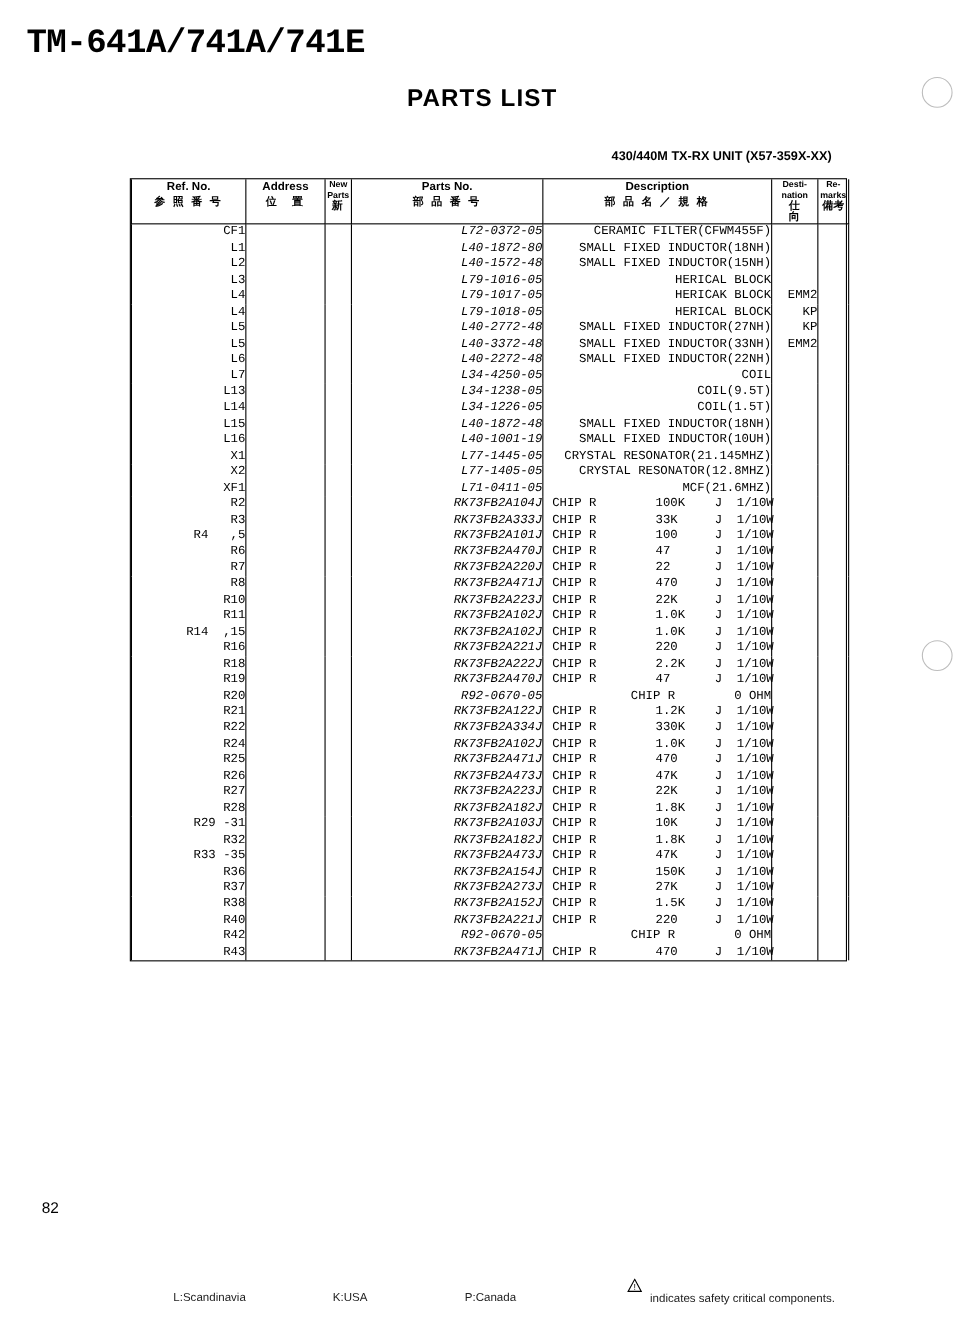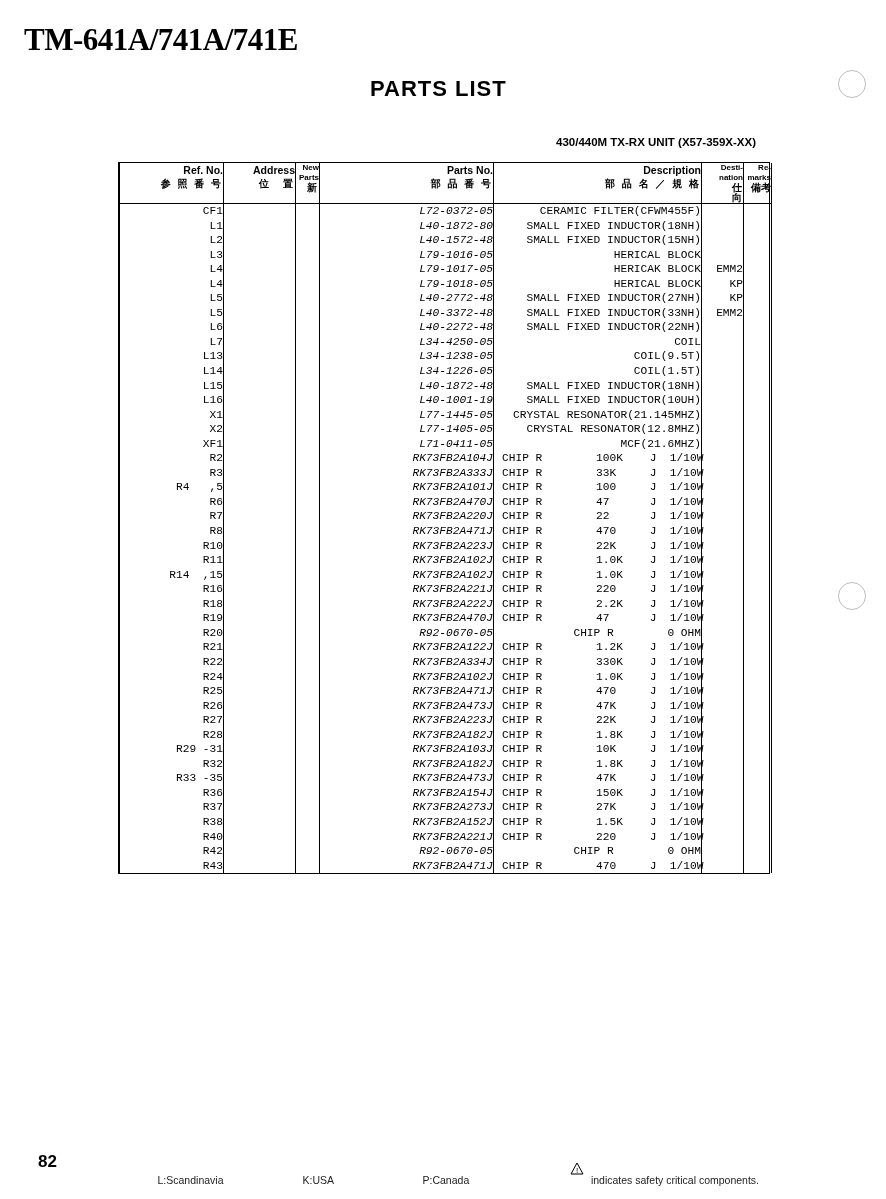--- a/index.html
+++ b/index.html
@@ -20,21 +20,21 @@
     width: 886px;
     height: 1199px;
   }
   .model-title {
     position: absolute;
     left: 24px;
     top: 22px;
     font-size: 31px;
     font-weight: bold;
     letter-spacing: -0.5px;
-    font-family: Liberation Serif, serif;
+    font-family: Liberation Mono, monospace;
     text-align: center;
   }
   .parts-list-title {
     position: absolute;
     left: 370px;
     top: 76px;
     font-size: 22px;
     font-weight: bold;
     letter-spacing: 1px;
   }
@@ -73,21 +73,21 @@
   table.parts th, table.parts td {
     border-left: 1px solid #000;
     border-right: 1px solid #000;
     padding: 0;
     vertical-align: top;
   }
   thead th {
     border-bottom: 1.4px solid #000;
     font-size: 10.5px;
     font-weight: bold;
-    text-align: right;
+    text-align: center;
     line-height: 14px;
     padding: 3px 0 3px 0;
     font-family: "Liberation Sans", sans-serif;
   }
   thead th .jp {
     display: block;
     font-size: 10px;
     font-weight: bold;
     letter-spacing: 2px;
   }
@@ -132,23 +132,22 @@
     line-height: 19px;
     color: #222;
   }
   .legend .row { display: block; white-space: pre; }
   .legend .c1 { display: inline-block; width: 145px; }
   .legend .c2 { display: inline-block; width: 120px; }
   .legend .c3 { display: inline-block; }
   .page-num {
     position: absolute;
     left: 38px;
-    top: 1152px;
-    font-size: 17px;
-    font-weight: bold;
+    top: 1090px;
+    font-size: 14px;
   }
   .safety-note {
     position: absolute;
     left: 570px;
     top: 1172px;
     font-size: 10.5px;
     color: #222;
   }
   .warn-tri {
     display: inline-block;

